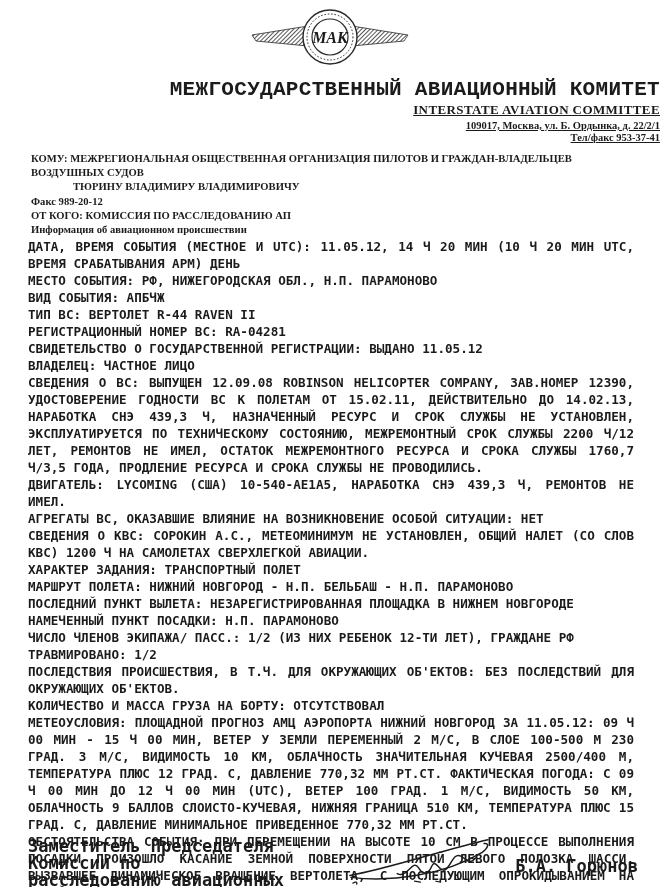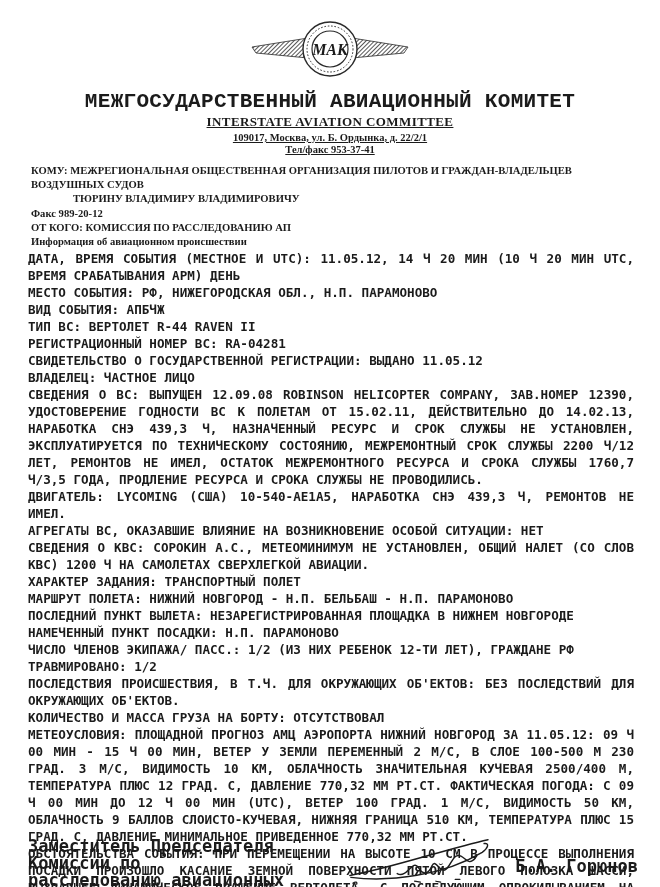--- a/index.html
+++ b/index.html
@@ -5,21 +5,21 @@
   html,body{margin:0;padding:0;background:#e8e8e8;}
   .page{
     position:relative;
     width:660px;height:887px;
     margin:0 auto;
     background:#ffffff;
     color:#1b1b1b;
     overflow:hidden;
   }
   
-  .letterhead{ text-align:center; padding-top:16px; }
+  .letterhead{ text-align:right; padding-top:4px; }
   .emblem{ display:block; margin:0 auto; }
   .org-ru{
     font-family:Liberation Mono, monospace;
     font-weight:bold; font-size:21px; letter-spacing:.3px;
     margin:8px 0 1px 0;
   }
   .org-en{
     font-family:"Liberation Serif", serif;
     font-weight:bold; font-size:13px; letter-spacing:.4px;
     text-decoration:underline;

